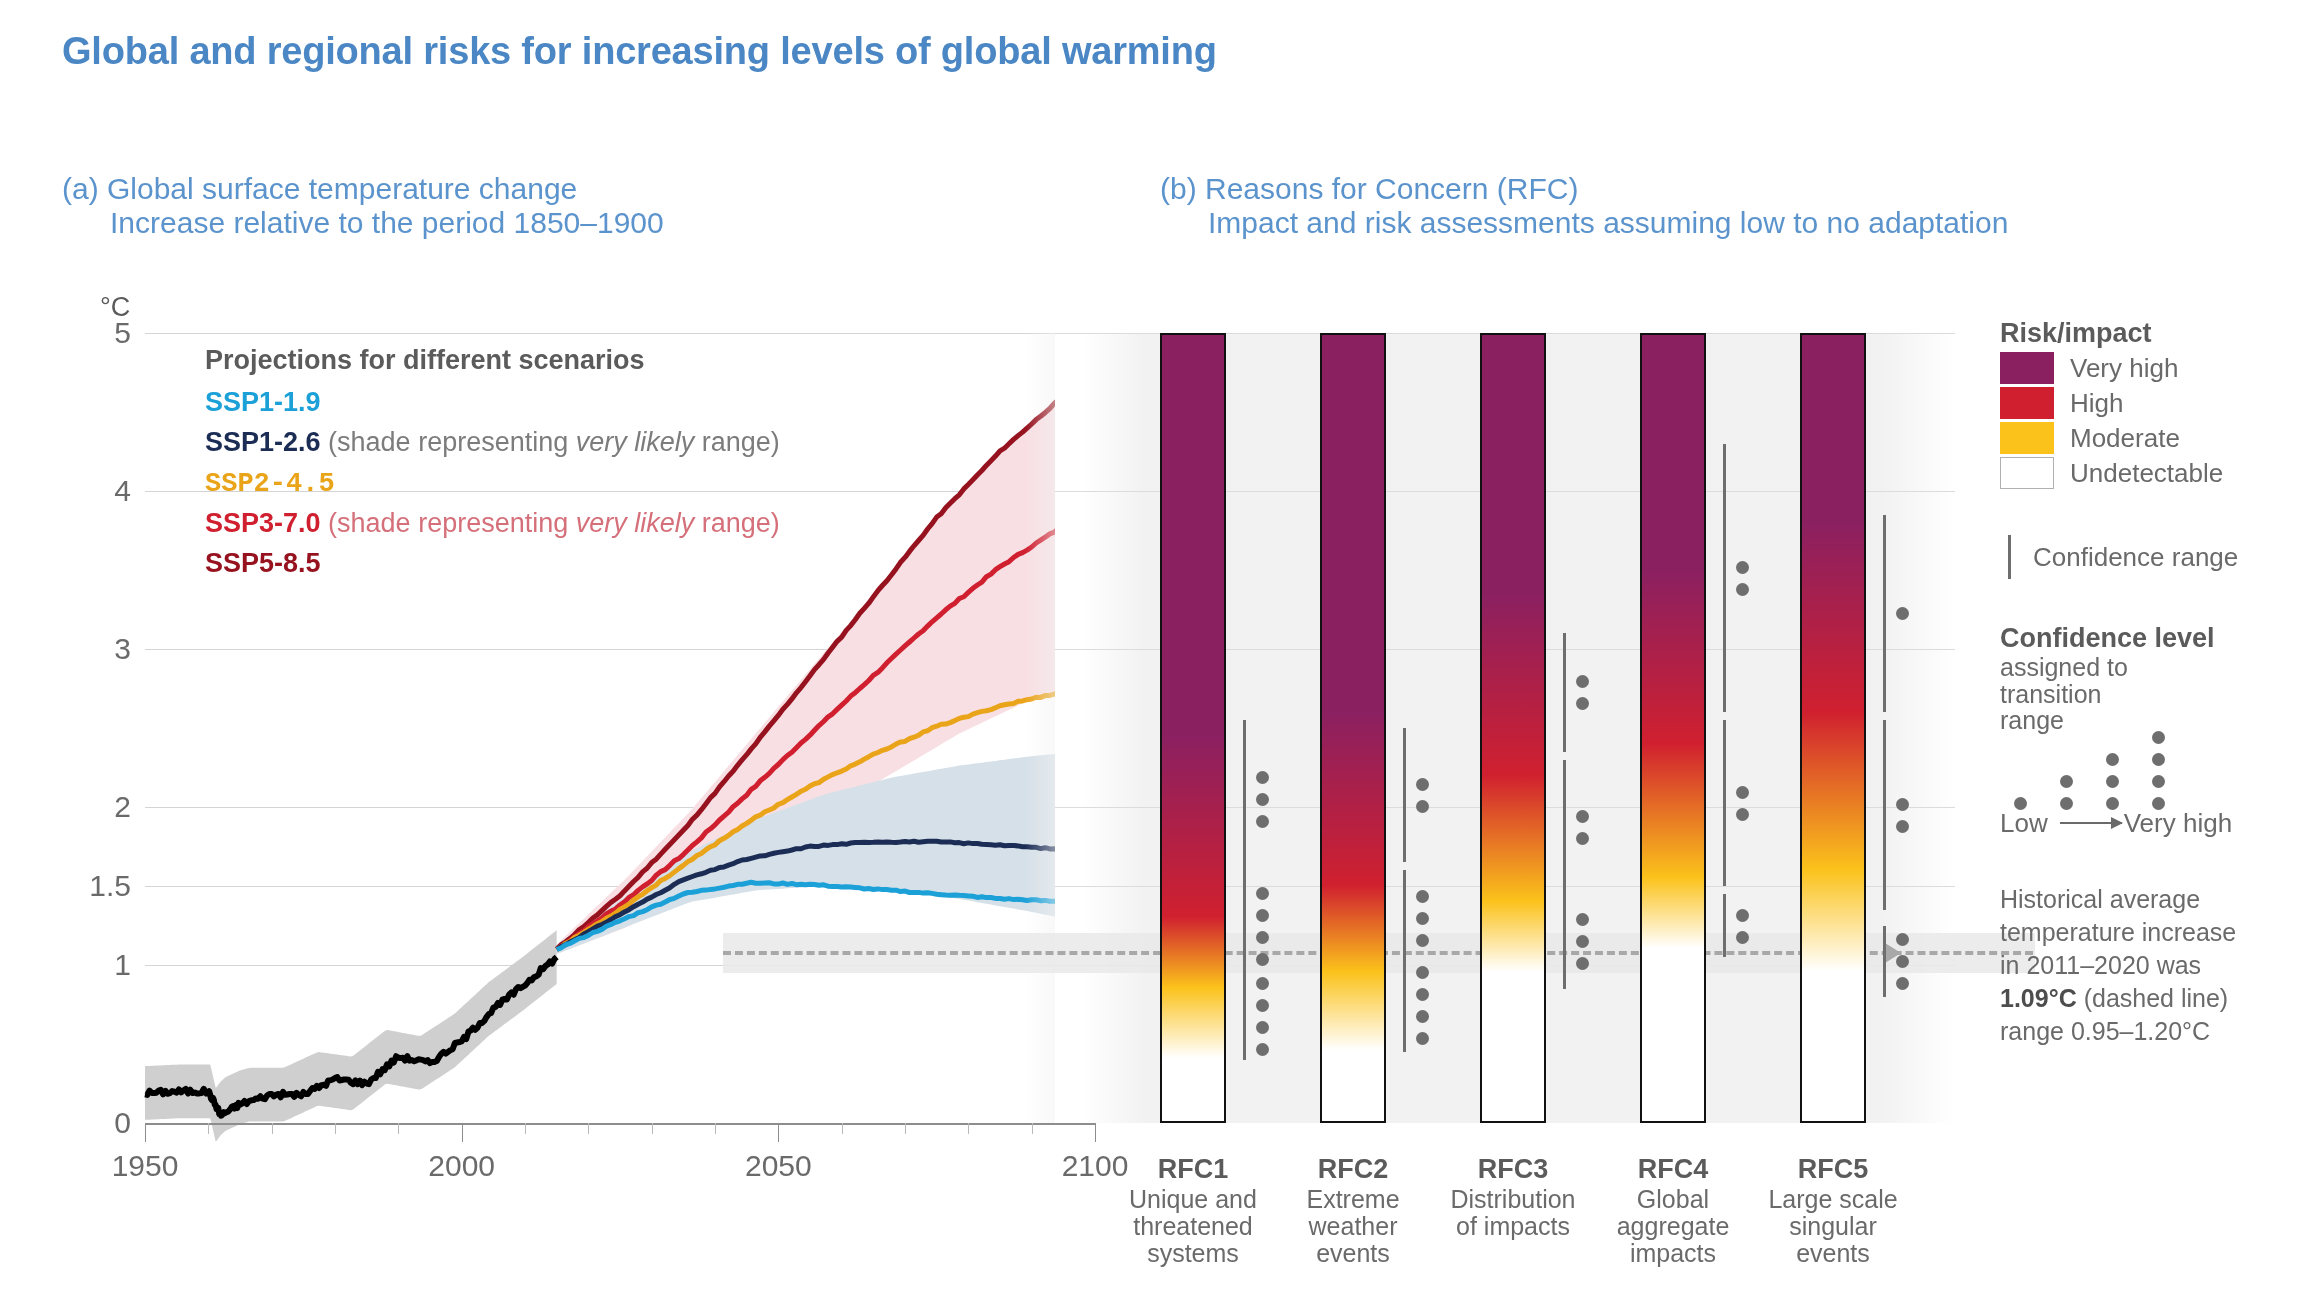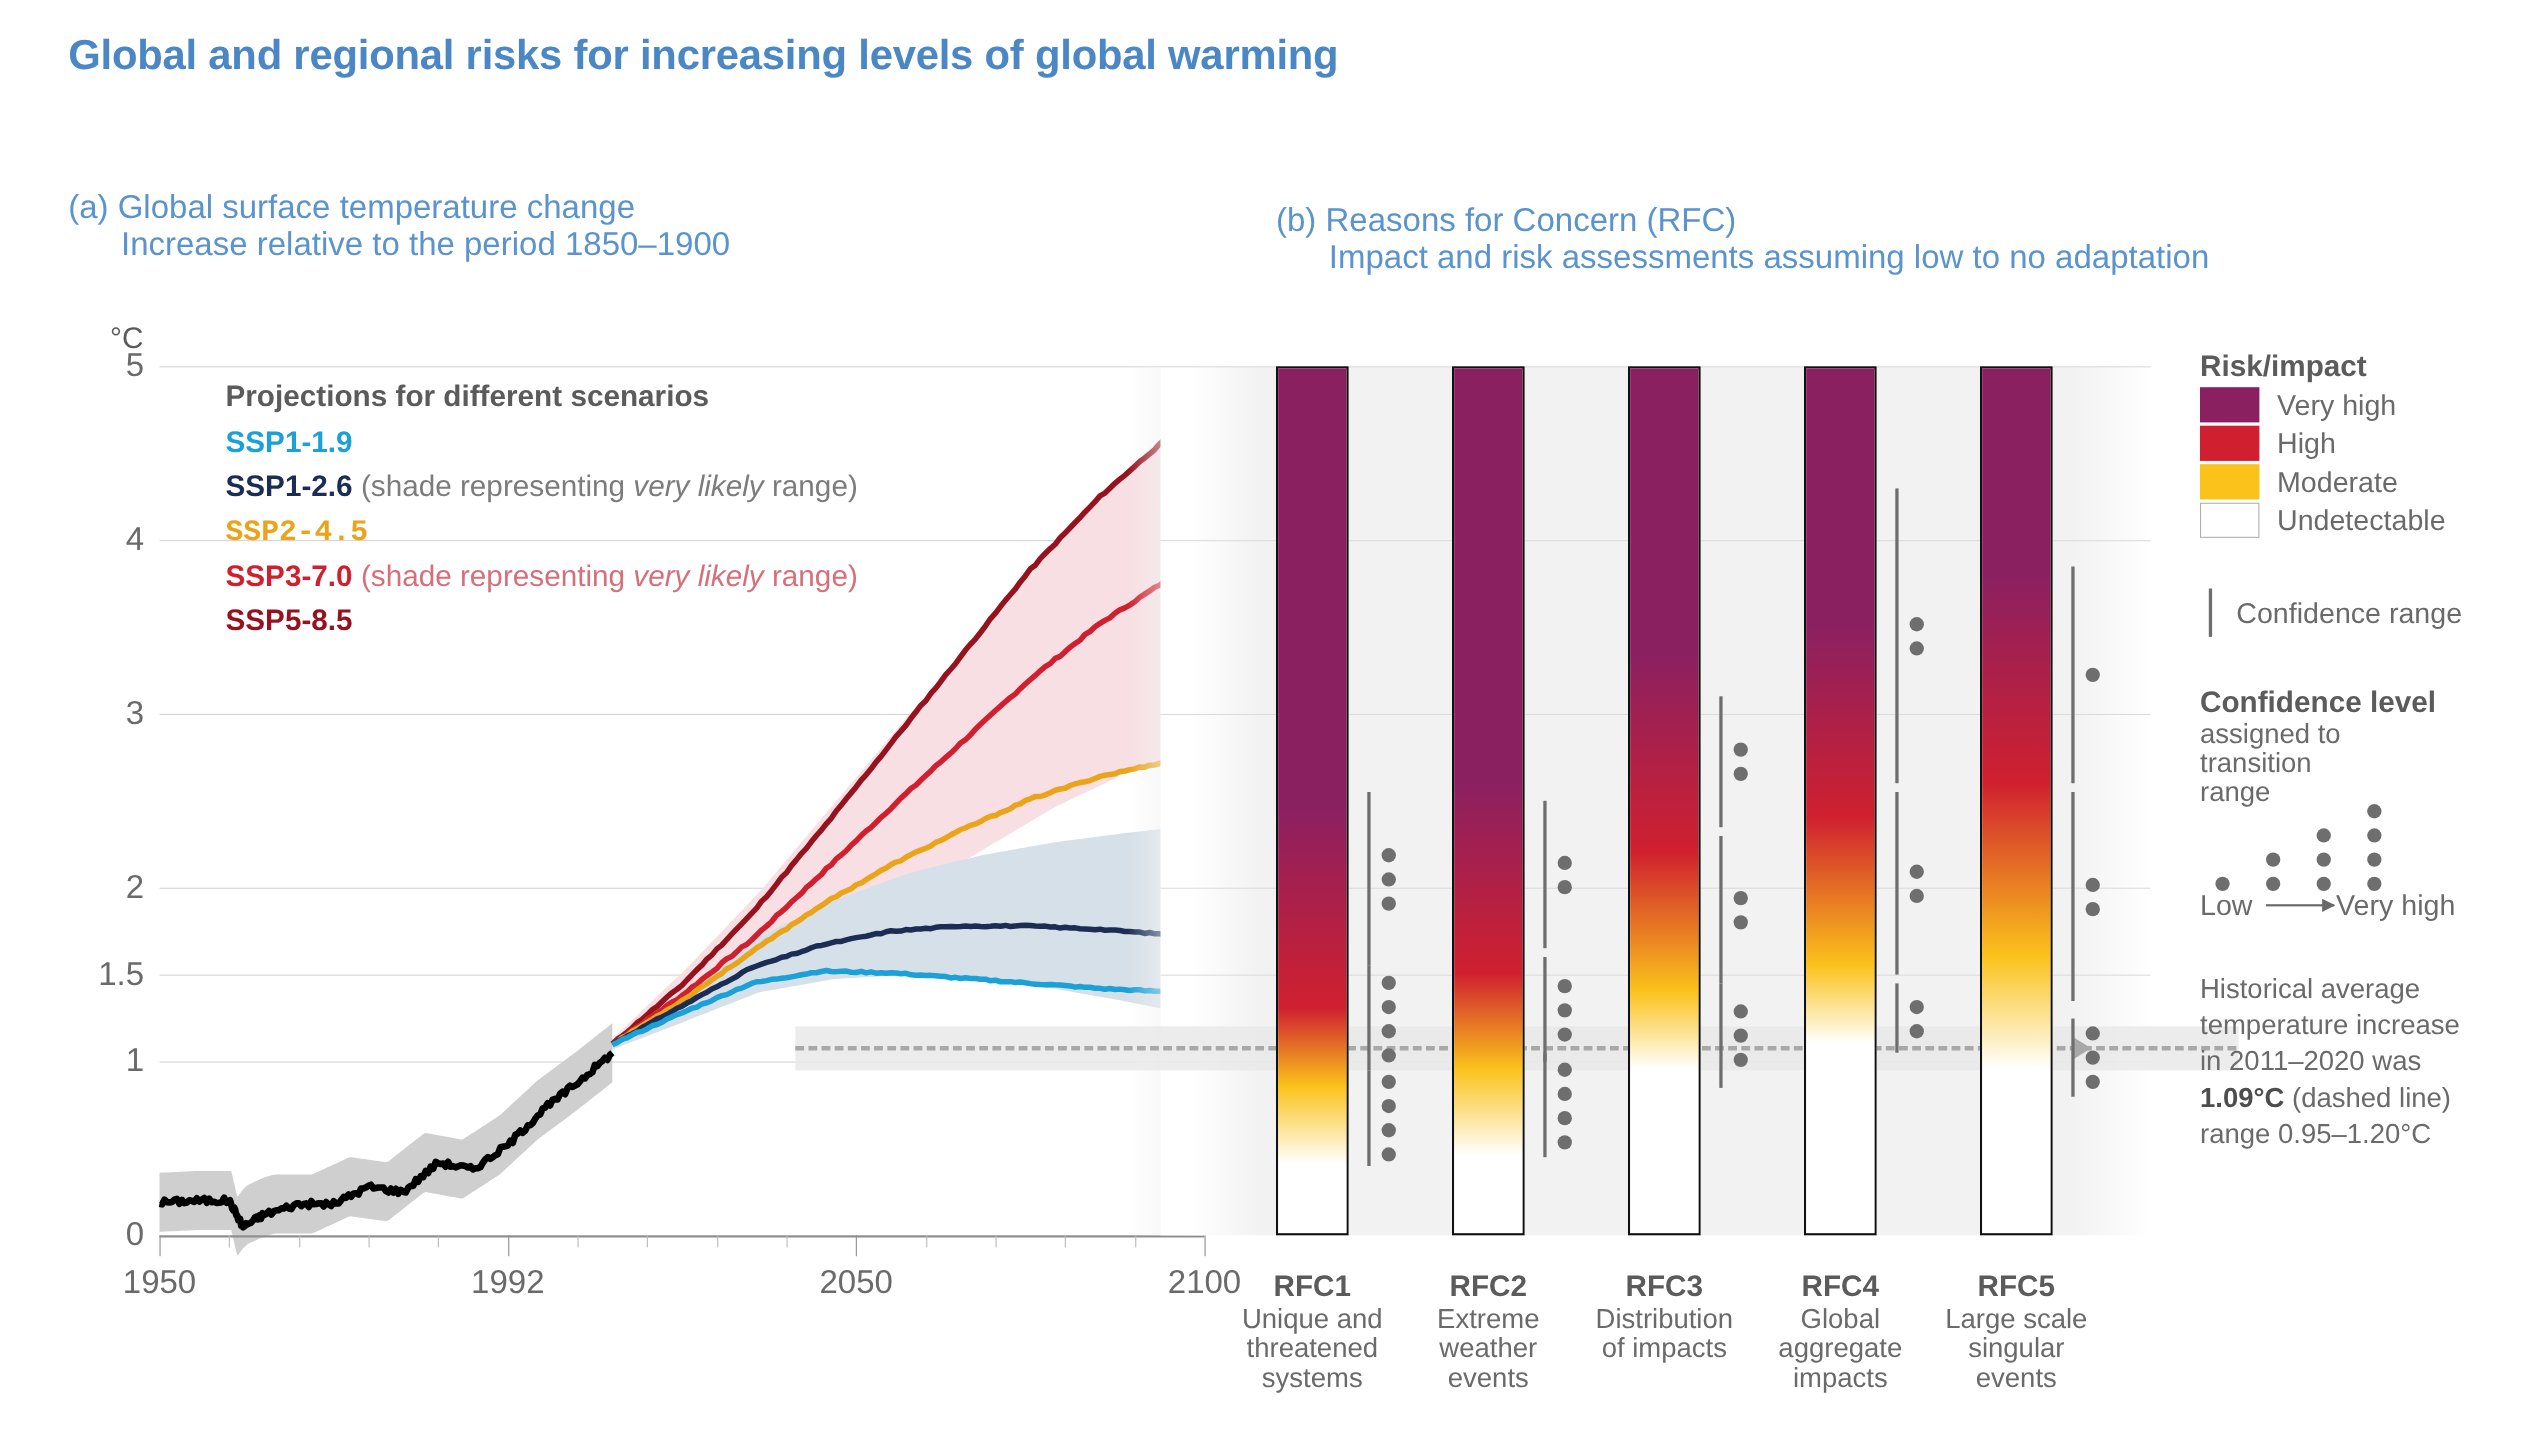--- a/index.html
+++ b/index.html
@@ -4,21 +4,21 @@
 <style>
   html,body{margin:0;padding:0;background:#ffffff;}
   body{width:2305px;height:1301px;position:relative;overflow:hidden;
        font-family:"Liberation Sans", sans-serif;color:#5b5b5b;}
   .abs{position:absolute;}
 
   
   #main-title{left:62px;top:30px;font-size:38px;font-weight:bold;color:#4a87c4;letter-spacing:-0.2px;}
   .panel-title{font-size:30px;color:#5b93cd;line-height:1.12;font-weight:400;}
   #panel-a-title{left:62px;top:172px;width:700px;}
-  #panel-b-title{left:1160px;top:184px;width:1060px;}
+  #panel-b-title{left:1160px;top:172px;width:1060px;}
   .panel-title .ind{display:block;padding-left:48px;}
 
   
   #panel-a{left:145px;top:333px;width:950px;height:790px;}
   #deg-label{left:100px;top:292px;font-size:27px;color:#5b5b5b;}
   .ylab{position:absolute;right:100%;margin-right:14px;transform:translateY(-50%);
         font-size:30px;color:#6a6a6a;white-space:nowrap;}
   .gridline{position:absolute;left:0;right:0;height:1px;background:#d4d4d4;}
   .xlab{position:absolute;top:100%;margin-top:26px;transform:translateX(-50%);
         font-size:30px;color:#6a6a6a;}
@@ -119,21 +119,21 @@
     </svg>
   <div id="xaxisline"></div>
   <div id="a-xaxis">
       <div class="xtick major" style="left: 0px;"></div>
       <div class="xlab" style="left: 0px;">1950</div>
       <div class="xtick minor" style="left: 63.3333px;"></div>
       <div class="xtick minor" style="left: 126.667px;"></div>
       <div class="xtick minor" style="left: 190px;"></div>
       <div class="xtick minor" style="left: 253.333px;"></div>
       <div class="xtick major" style="left: 316.667px;"></div>
-      <div class="xlab" style="left: 316.667px;">1992</div>
+      <div class="xlab" style="left: 316.667px;">2000</div>
       <div class="xtick minor" style="left: 380px;"></div>
       <div class="xtick minor" style="left: 443.333px;"></div>
       <div class="xtick minor" style="left: 506.667px;"></div>
       <div class="xtick minor" style="left: 570px;"></div>
       <div class="xtick major" style="left: 633.333px;"></div>
       <div class="xlab" style="left: 633.333px;">2050</div>
       <div class="xtick minor" style="left: 696.667px;"></div>
       <div class="xtick minor" style="left: 760px;"></div>
       <div class="xtick minor" style="left: 823.333px;"></div>
       <div class="xtick minor" style="left: 886.667px;"></div>

